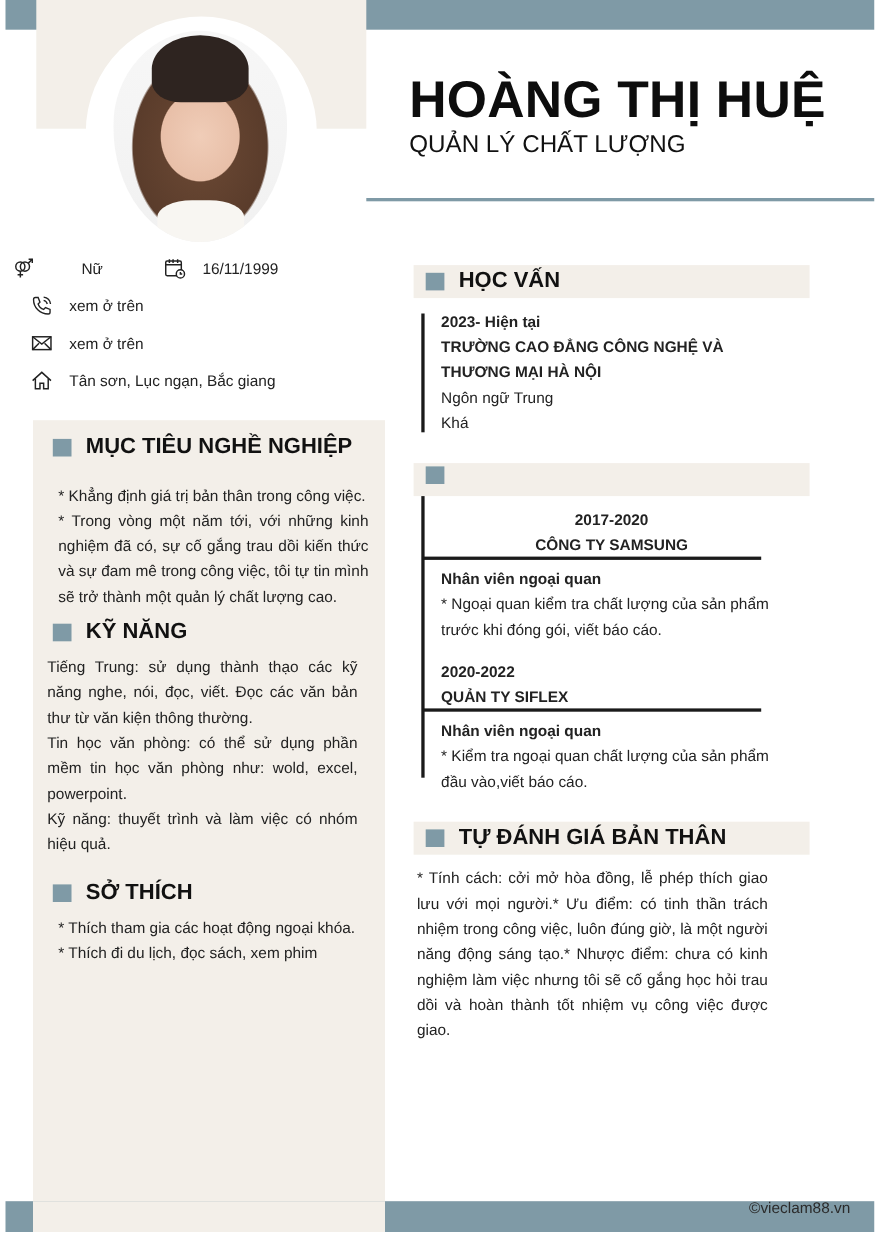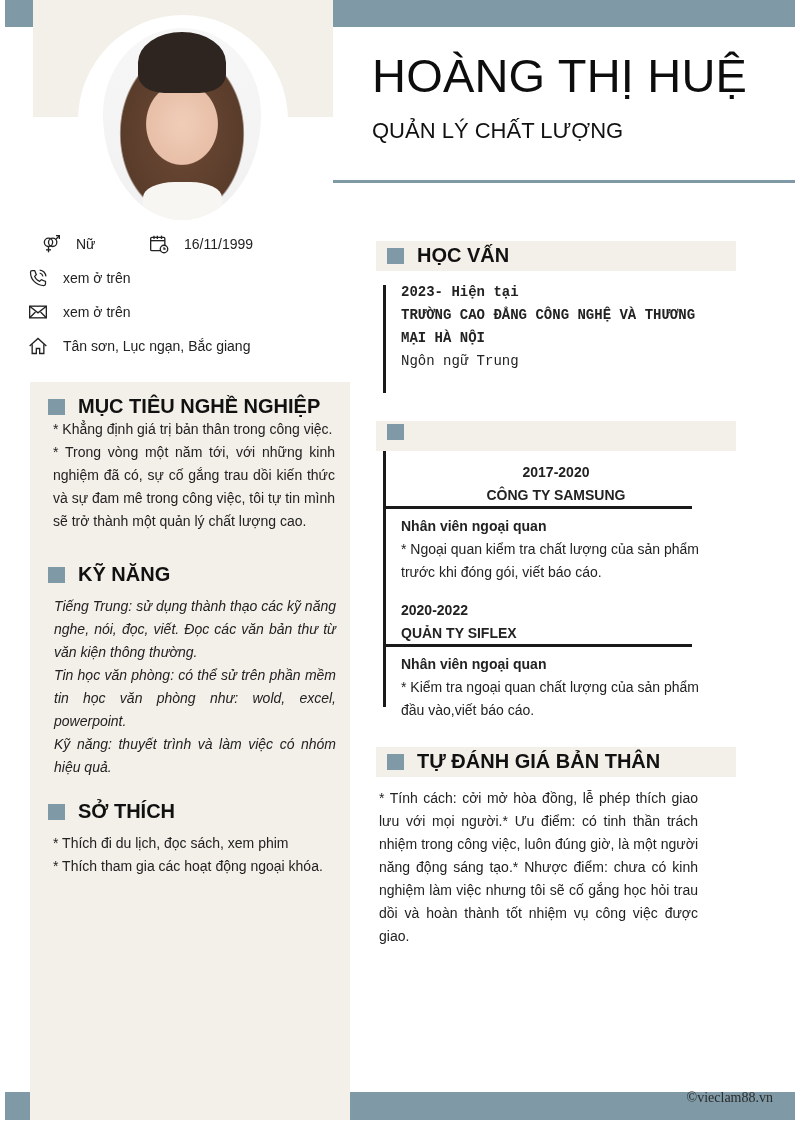--- a/index.html
+++ b/index.html
@@ -9,59 +9,59 @@
   .top-bar { position: absolute; left: 5px; top: 0; width: 790px; height: 27px; background: #7f9aa6; }
   .top-beige { position: absolute; left: 33px; top: 0; width: 300px; height: 117px; background: #f3efe9; }
   .photo-wrap { position: absolute; left: 78px; top: 15px; width: 210px; height: 210px; border-radius: 50%; background: #ffffff; }
   .photo { position: absolute; left: 103px; top: 28px; width: 158px; height: 192px; border-radius: 50% 50% 50% 50% / 45% 45% 55% 55%; overflow: hidden;
            background: radial-gradient(ellipse 32% 30% at 50% 50%, #f0cdb8 0%, #e8bfa8 70%, transparent 72%),
                        radial-gradient(ellipse 55% 60% at 50% 55%, #6d4a35 0%, #5a3c2b 70%, transparent 72%),
                        linear-gradient(#f7f7f7, #f1f1f1); }
   .photo .hair { position:absolute; left: 22%; top: 2%; width: 56%; height: 32%; background: #2e2420; border-radius: 50% 50% 30% 30%; }
   .photo .shirt { position:absolute; left: 25%; bottom: 0; width: 50%; height: 20%; background: #f8f6f2; border-radius: 40% 40% 0 0; }
 
-  .name { position: absolute; left: 372px; top: 48px; font-size: 47px; font-weight: 400; letter-spacing: 0.2px; color: #0d0d0d; }
+  .name { position: absolute; left: 372px; top: 62px; font-size: 47px; font-weight: 700; letter-spacing: 0.2px; color: #0d0d0d; }
   .job-title { position: absolute; left: 372px; top: 118px; font-size: 22px; font-weight: 400; color: #111; }
   .name-divider { position: absolute; left: 333px; top: 180px; width: 462px; height: 3px; background: #7f9aa6; }
 
   .info-row { position: absolute; display: flex; align-items: center; font-size: 14px; color: #222; }
   .info-row .ic { width: 20px; height: 20px; margin-right: 15px; display: inline-flex; align-items: center; justify-content: center; }
   .info-row svg { width: 20px; height: 20px; }
 
   .left-col { position: absolute; left: 30px; top: 382px; width: 320px; height: 738px; background: #f3efe9; }
   .sec-head { position: absolute; display: flex; align-items: center; }
   .sec-head .sq { width: 17px; height: 16px; background: #7f9aa6; margin-right: 13px; }
   .sec-head .txt { font-size: 20px; font-weight: 700; color: #111; }
 
   .para { position: absolute; font-size: 14px; line-height: 23px; color: #222; text-align: justify; }
 
   .right-head-bg { position: absolute; left: 376px; width: 360px; height: 30px; background: #f3efe9; }
   .vline { position: absolute; width: 3px; background: #1a1a1a; }
   .hline { position: absolute; height: 3px; background: #1a1a1a; }
   .bold { font-weight: 700; }
 
   .bottom-bar { position: absolute; left: 5px; top: 1092px; width: 790px; height: 28px; background: #7f9aa6; }
-  .footer-mark { position: absolute; right: 22px; top: 1090px; font-family: Liberation Serif, serif; font-size: 14px; color: #2b2b2b; }
+  .footer-mark { position: absolute; right: 22px; top: 1090px; font-family: Liberation Sans, sans-serif; font-size: 14px; color: #2b2b2b; }
 </style>
 </head>
 <body>
 
 <div class="top-bar"></div>
 <div class="top-beige"></div>
 <div class="photo-wrap"></div>
 <div class="photo">
   <div class="hair"></div>
   <div class="shirt"></div>
 </div>
 
 <div class="name">HOÀNG THỊ HUỆ</div>
 <div class="job-title">QUẢN LÝ CHẤT LƯỢNG</div>
 <div class="name-divider"></div>
 
-<div class="info-row" style="left:41px; top:234px;">
+<div class="info-row" style="left:11px; top:234px;gap:28px;">
   <span class="ic">
     <svg viewBox="0 0 24 24" fill="none" stroke="#222" stroke-width="1.6">
       <circle cx="9" cy="10" r="5"></circle>
         <circle cx="14" cy="10" r="5"></circle>
       <line x1="9" y1="15" x2="9" y2="22"></line>
         <line x1="6" y1="19" x2="12" y2="19"></line>
       <line x1="17.5" y1="6.5" x2="22" y2="2"></line>
         <polyline points="18,2 22,2 22,6"></polyline>
     </svg>
   </span>
@@ -111,54 +111,55 @@
   </span>
   <span>Tân sơn, Lục ngạn, Bắc giang</span>
 </div>
 
 <div class="left-col"></div>
 
 <div class="sec-head" style="left:48px; top:395px;">
   <span class="sq"></span>
   <span class="txt">MỤC TIÊU NGHỀ NGHIỆP</span>
 </div>
-<div class="para" style="left:53px; top:418px; width:282px;">
+<div class="para" style="left:53px; top:439px; width:282px;">
   <div>* Khẳng định giá trị bản thân trong công việc.</div>
   <div>* Trong vòng một năm tới, với những kinh nghiệm đã có, sự cố gắng trau dồi kiến thức và sự đam mê trong công việc, tôi tự tin mình sẽ trở thành một quản lý chất lượng cao.</div>
 </div>
 
 <div class="sec-head" style="left:48px; top:563px;">
   <span class="sq"></span>
   <span class="txt">KỸ NĂNG</span>
 </div>
-<div class="para" style="left:54px; top:595px; width:282px;font-style:italic;">
+<div class="para" style="left:43px; top:595px; width:282px;">
   <div>Tiếng Trung: sử dụng thành thạo các kỹ năng nghe, nói, đọc, viết. Đọc các văn bản thư từ văn kiện thông thường.</div>
-  <div>Tin học văn phòng: có thể sử trên phần mềm tin học văn phòng như: wold, excel, powerpoint.</div>
+  <div>Tin học văn phòng: có thể sử dụng phần mềm tin học văn phòng như: wold, excel, powerpoint.</div>
   <div>Kỹ năng: thuyết trình và làm việc có nhóm hiệu quả.</div>
 </div>
 
 <div class="sec-head" style="left:48px; top:800px;">
   <span class="sq"></span>
   <span class="txt">SỞ THÍCH</span>
 </div>
 <div class="para" style="left:53px; top:832px; width:290px; text-align:left;">
+  <div>* Thích tham gia các hoạt động ngoại khóa.</div>
   <div>* Thích đi du lịch, đọc sách, xem phim</div>
-  <div>* Thích tham gia các hoạt động ngoại khóa.</div>
 </div>
 
 <div class="right-head-bg" style="top:241px;"></div>
 <div class="sec-head" style="left:387px; top:244px;">
   <span class="sq"></span>
   <span class="txt">HỌC VẤN</span>
 </div>
 <div class="vline" style="left:383px; top:285px; height:108px;"></div>
-<div class="para" style="left:401px; top:281px; width:310px; text-align:left;font-family:Liberation Mono, monospace;">
+<div class="para" style="left:401px; top:281px; width:310px; text-align:left;">
   <div class="bold">2023- Hiện tại</div>
   <div class="bold">TRƯỜNG CAO ĐẲNG CÔNG NGHỆ VÀ THƯƠNG MẠI HÀ NỘI</div>
   <div>Ngôn ngữ Trung</div>
+  <div>Khá</div>
 </div>
 
 <div class="right-head-bg" style="top:421px;"></div>
 <div class="sec-head" style="left:387px; top:424px;">
   <span class="sq"></span>
 </div>
 <div class="vline" style="left:383px; top:451px; height:256px;"></div>
 
 <div class="para" style="left:401px; top:461px; width:310px; text-align:center;">
   <div class="bold">2017-2020</div>

